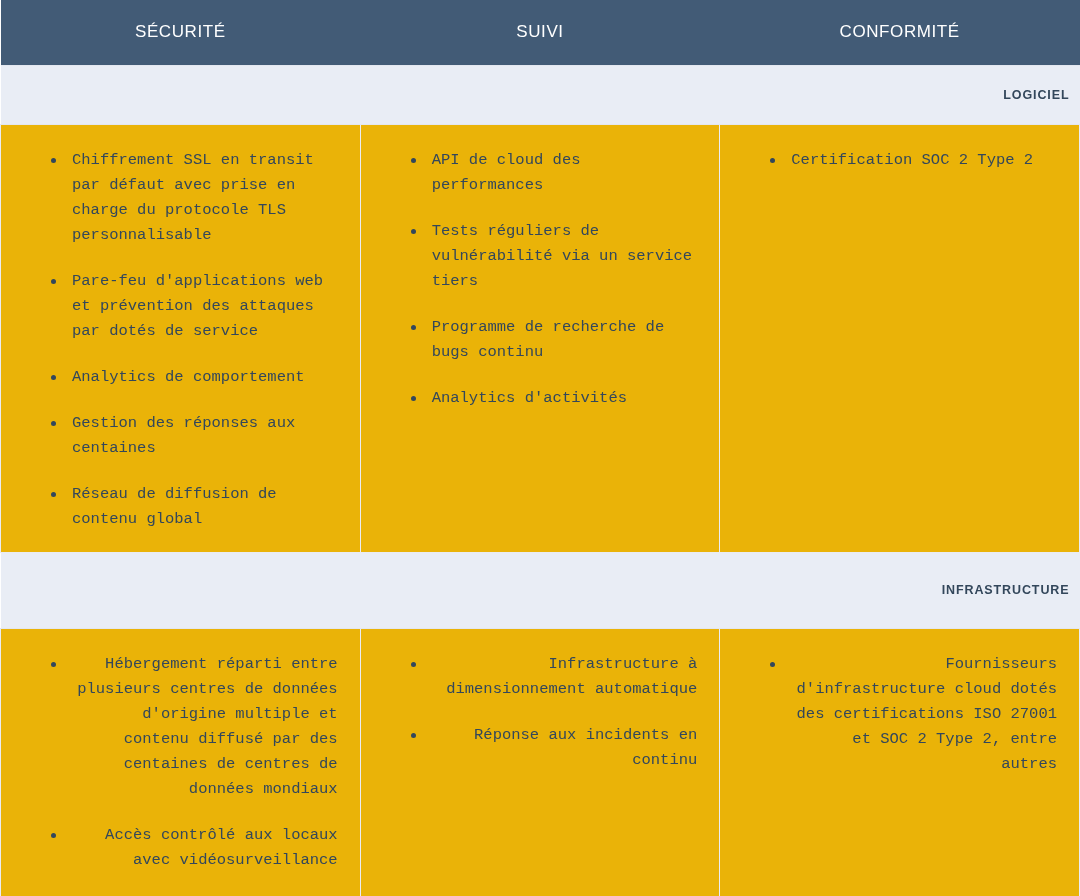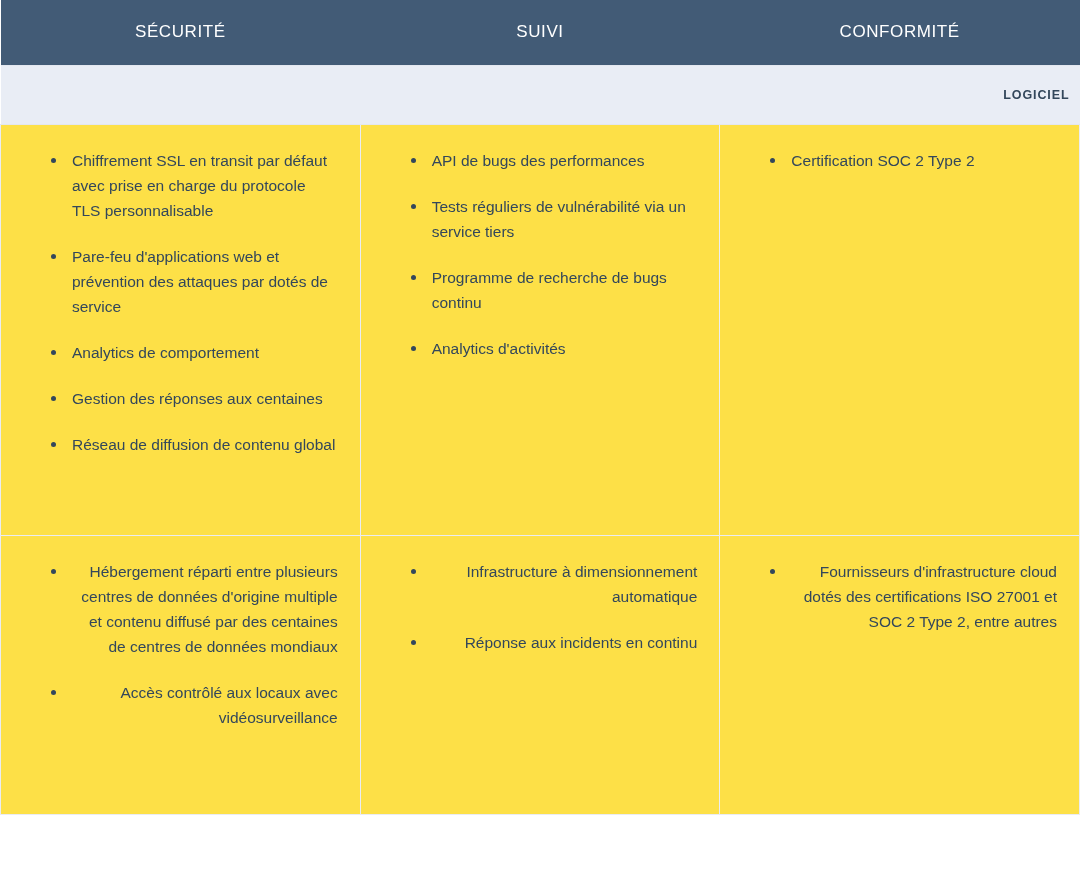--- a/index.html
+++ b/index.html
@@ -45,25 +45,26 @@
     padding: 22px 10px;
     border-top: 1px solid #e3e7ef;
     border-bottom: 1px solid #e3e7ef;
   }
   .section-band-2 td {
     padding: 30px 10px 31px;
   }
 
   
   .body-row td {
-    background: #fde047;
+    background: #eab308;
     vertical-align: top;
     padding: 0;
     border-right: 1px solid #eaecf2;
     border-bottom: 1px solid #eaecf2;
+    font-family: Liberation Mono, monospace;
   }
   .body-row td:first-child {
     border-left: 1px solid #eaecf2;
   }
   .body-row-1 td { height: 410px; }
   .body-row-2 td { height: 278px; text-align: right; }
 
   ul.feature-list {
     list-style: none;
     margin: 0;
@@ -110,33 +111,36 @@
         <ul class="feature-list">
           <li>Chiffrement SSL en transit par défaut avec prise en charge du protocole TLS personnalisable</li>
           <li>Pare-feu d'applications web et prévention des attaques par dotés de service</li>
           <li>Analytics de comportement</li>
           <li>Gestion des réponses aux centaines</li>
           <li>Réseau de diffusion de contenu global</li>
         </ul>
       </td>
       <td>
         <ul class="feature-list">
-          <li>API de bugs des performances</li>
+          <li>API de cloud des performances</li>
           <li>Tests réguliers de vulnérabilité via un service tiers</li>
           <li>Programme de recherche de bugs continu</li>
           <li>Analytics d'activités</li>
         </ul>
       </td>
       <td>
         <ul class="feature-list">
           <li>Certification SOC 2 Type 2</li>
         </ul>
       </td>
     </tr>
 
+    <tr class="section-band section-band-2">
+      <td colspan="3">INFRASTRUCTURE</td>
+    </tr>
     <tr class="body-row body-row-2">
       <td>
         <ul class="feature-list">
           <li>Hébergement réparti entre plusieurs centres de données d'origine multiple et contenu diffusé par des centaines de centres de données mondiaux</li>
           <li>Accès contrôlé aux locaux avec vidéosurveillance</li>
         </ul>
       </td>
       <td>
         <ul class="feature-list">
           <li>Infrastructure à dimensionnement automatique</li>

